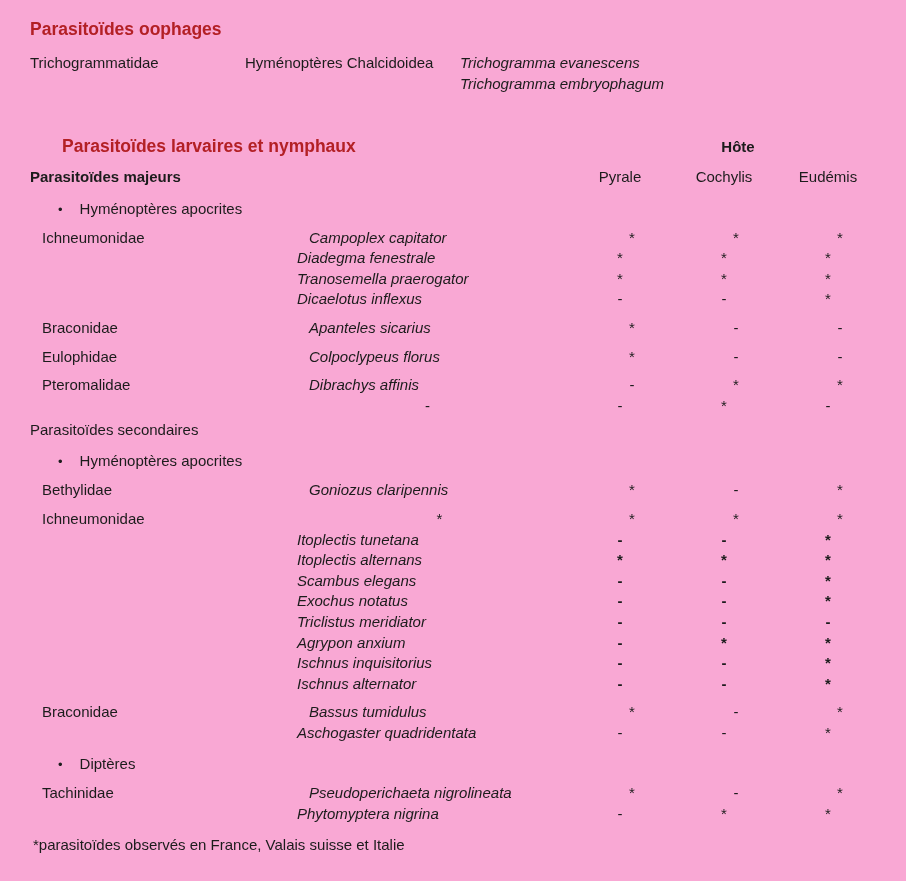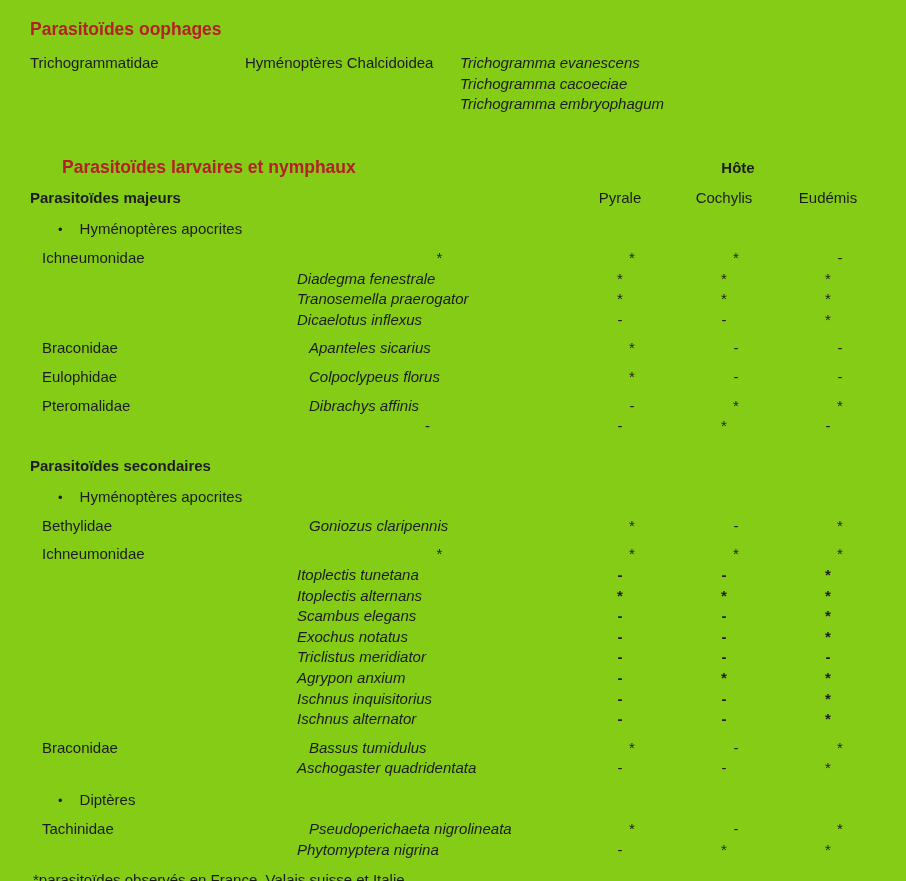--- a/index.html
+++ b/index.html
@@ -1,20 +1,20 @@
 <!DOCTYPE html>
 <html style="--accent: #b32025;"><head>
 <meta charset="utf-8">
 <style>
   html, body { margin: 0; padding: 0; background: #ffffff; }
   .page {
     position: relative;
     width: 906px;
     height: 881px;
-    background: #84cc16;
+    background: #f9a8d4;
     overflow: hidden;
     box-sizing: border-box;
     padding: 18px 0 0 30px;
     font-family: "Liberation Sans", "DejaVu Sans", sans-serif;
     font-size: 15px;
     color: #1c1c1c;
   }
   h1.sec-title {
     font-size: 17.5px;
     font-weight: 700;
@@ -59,43 +59,42 @@
   .bullet-row {
     margin-top: 10px;
     line-height: 21px;
     padding-left: 28px;
     display: flex;
     align-items: baseline;
   }
   .bullet-dot { font-size: 13px; }
   .bullet-text { margin-left: 17px; }
   .label-row {
-    font-weight: 700;
-    margin-top: 18px;
+    font-weight: 400;
+    margin-top: 3px;
     line-height: 21px;
   }
   .footnote {
     margin-top: 9px;
     margin-left: 3px;
     line-height: 21px;
   }
 </style>
 </head>
 <body>
 
 <div class="page">
 
   <h1 class="sec-title">Parasitoïdes oophages</h1>
 
   <div class="oo-grid">
     <div>Trichogrammatidae</div>
     <div>Hyménoptères Chalcidoidea</div>
     <div id="oo-species">
         <div class="oo-species-line">Trichogramma evanescens</div>
-        <div class="oo-species-line">Trichogramma cacoeciae</div>
         <div class="oo-species-line">Trichogramma embryophagum</div>
       </div>
   </div>
 
   <div class="h2row">
     <h1 class="sec-title">Parasitoïdes larvaires et nymphaux</h1>
     <div class="hote-header">Hôte</div>
   </div>
 
   <div class="trow cols-header" id="cols-header">
@@ -106,20 +105,21 @@
       <div class="host-col-header">Eulia</div>
     </div>
 
   <div id="table-body">
       <div class="bullet-row">
         <span class="bullet-dot">•</span>
         <span class="bullet-text">Hyménoptères apocrites</span>
       </div>
       <div class="trow species-row group-start">
         <div class="family-cell">Ichneumonidae</div>
+        <div class="species-cell">Campoplex capitator</div>
         <div class="host">*</div>
         <div class="host">*</div>
         <div class="host">*</div>
         <div class="host">-</div>
       </div>
       <div class="trow species-row">
         <div class="family-cell"></div>
         <div class="species-cell">Diadegma fenestrale</div>
         <div class="host">*</div>
         <div class="host">*</div>

